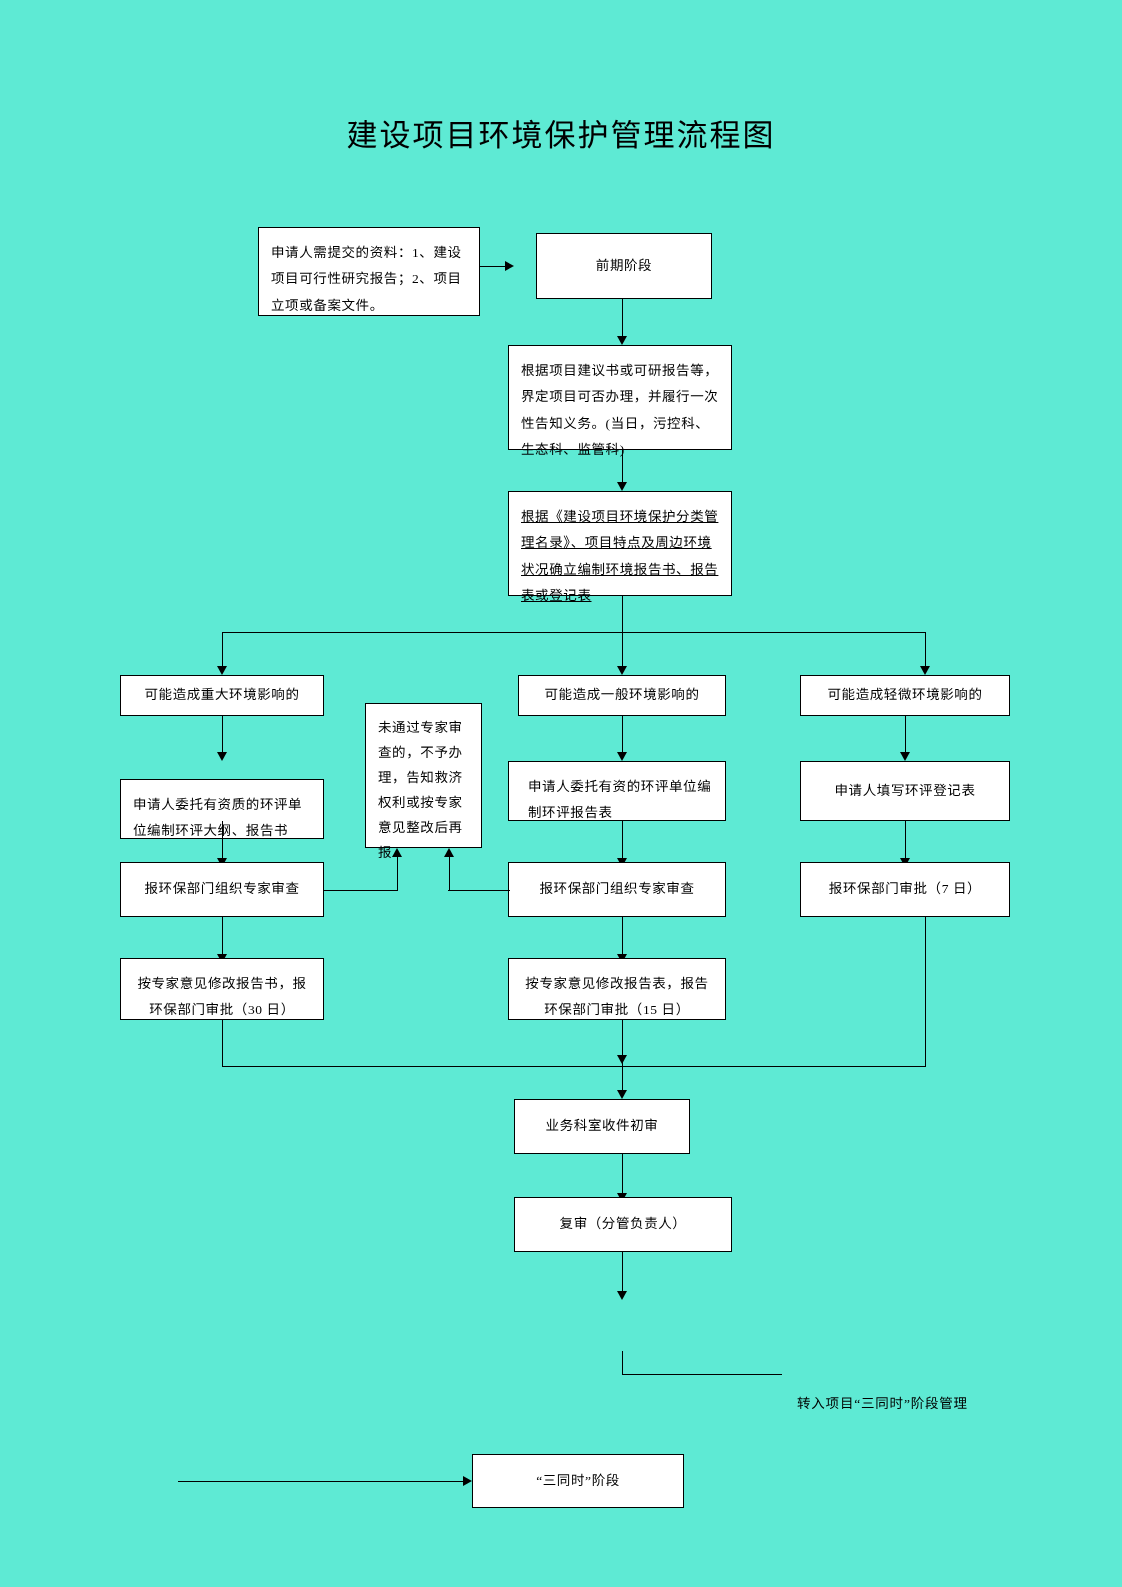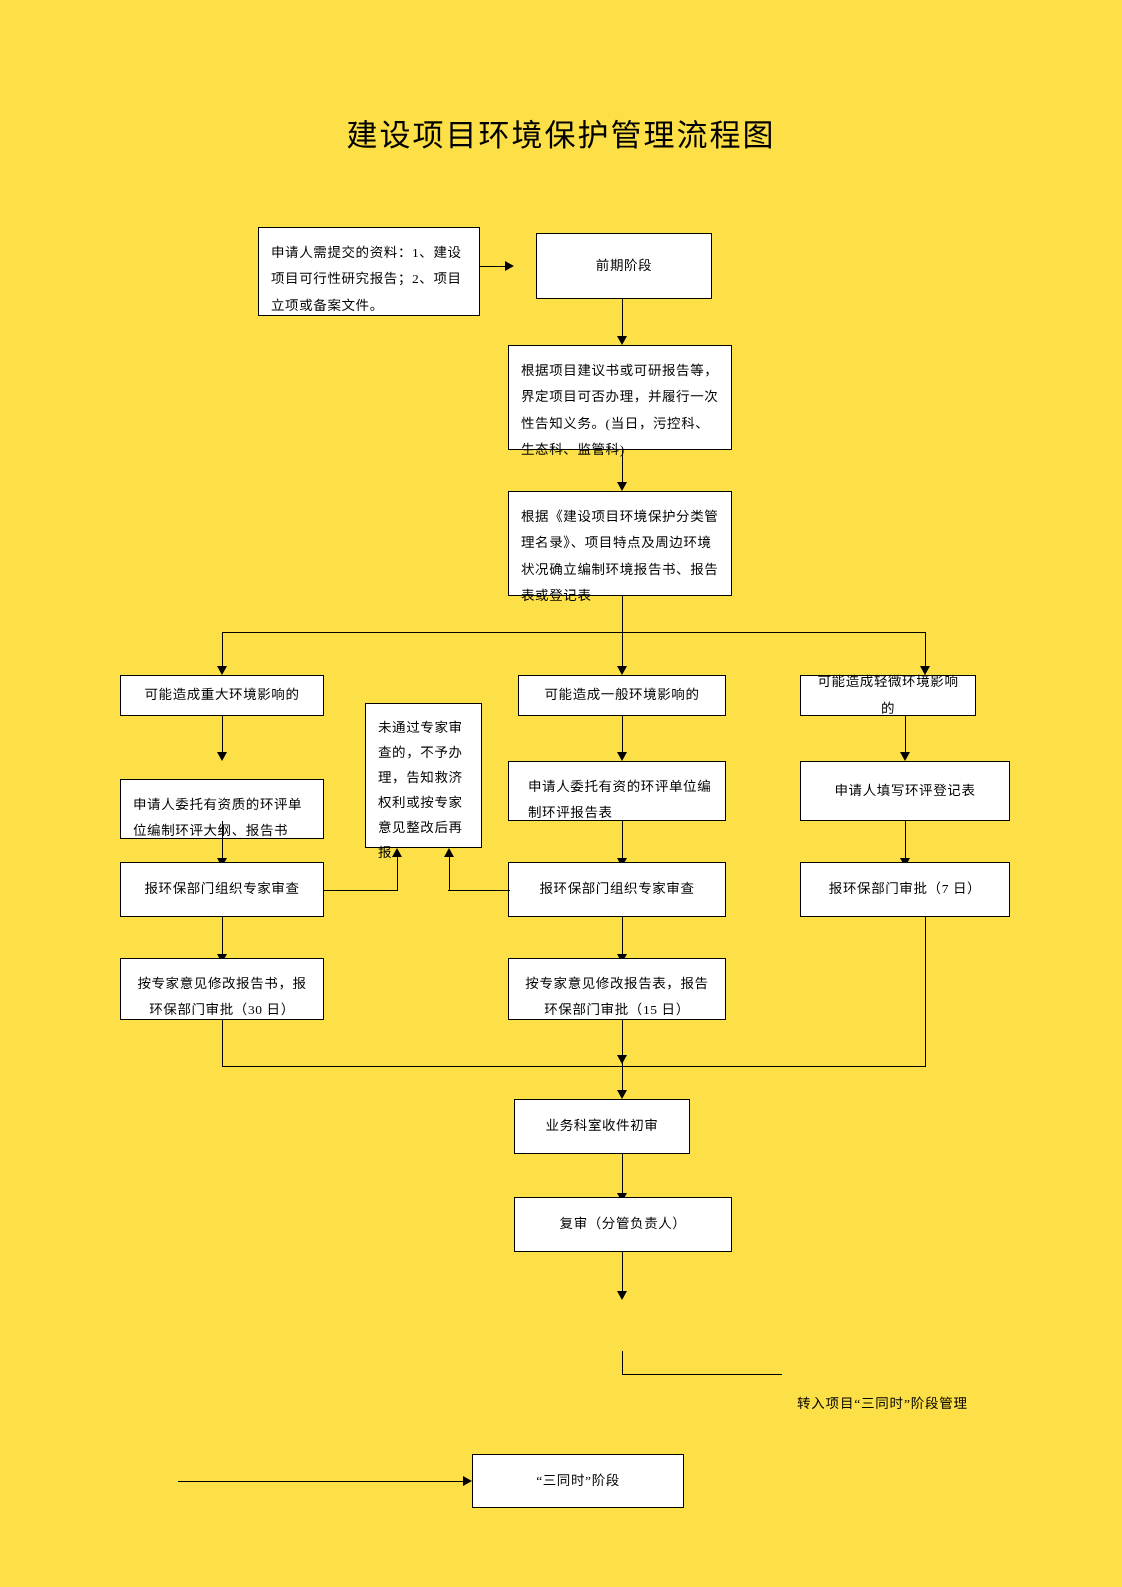--- a/index.html
+++ b/index.html
@@ -9,21 +9,21 @@
     background: #ffffff;
   }
   body {
     font-family: "Liberation Serif", "DejaVu Serif", serif;
     color: #000000;
   }
   #page {
     position: relative;
     width: 1122px;
     height: 1587px;
-    background: #fde047;
+    background: #5eead4;
     overflow: hidden;
   }
   .title {
     position: absolute;
     left: 0;
     top: 110px;
     width: 1122px;
     text-align: center;
     font-size: 31px;
     letter-spacing: 2px;
@@ -123,21 +123,21 @@
   <div class="vline" style="left:622px; top:299px; height:38px;"></div>
   <div class="arrow-down" style="left:617px; top:336px;"></div>
 
   <div class="box left-text top-text" style="left:508px; top:345px; width:224px; height:105px;">
     <span class="txt">根据项目建议书或可研报告等，界定项目可否办理，并履行一次性告知义务。(当日，污控科、生态科、监管科)</span>
   </div>
 
   <div class="vline" style="left:622px; top:450px; height:33px;"></div>
   <div class="arrow-down" style="left:617px; top:482px;"></div>
 
-  <div class="box left-text top-text" style="left:508px; top:491px; width:224px; height:105px;">
+  <div class="box left-text top-text" style="left:508px; top:491px; width:224px; height:105px;text-decoration:underline;">
     <span class="txt">根据《建设项目环境保护分类管理名录》、项目特点及周边环境状况确立编制环境报告书、报告表或登记表</span>
   </div>
 
   <div class="vline" style="left:622px; top:596px; height:37px;"></div>
   <div class="hline" style="left:222px; top:632px; width:703px;"></div>
 
   <div class="vline" style="left:222px; top:632px; height:35px;"></div>
   <div class="arrow-down" style="left:217px; top:666px;"></div>
 
   <div class="vline" style="left:622px; top:632px; height:35px;"></div>
@@ -147,21 +147,21 @@
   <div class="arrow-down" style="left:920px; top:666px;"></div>
 
   <div class="box" style="left:120px; top:675px; width:204px; height:41px;">
     <span class="txt">可能造成重大环境影响的</span>
   </div>
 
   <div class="box" style="left:518px; top:675px; width:208px; height:41px;">
     <span class="txt">可能造成一般环境影响的</span>
   </div>
 
-  <div class="box" style="left:800px; top:675px; width:176px; height:41px;align-items:center;">
+  <div class="box" style="left:800px; top:675px; width:210px; height:41px;align-items:center;">
     <span class="txt">可能造成轻微环境影响的</span>
   </div>
 
   <div class="box left-text top-text" style="left:365px; top:703px; width:117px; height:145px; line-height:1.85;">
     <span class="txt">未通过专家审查的，不予办理，告知救济权利或按专家意见整改后再报</span>
   </div>
 
   <div class="vline" style="left:222px; top:716px; height:37px;"></div>
   <div class="arrow-down" style="left:217px; top:752px;"></div>
 

